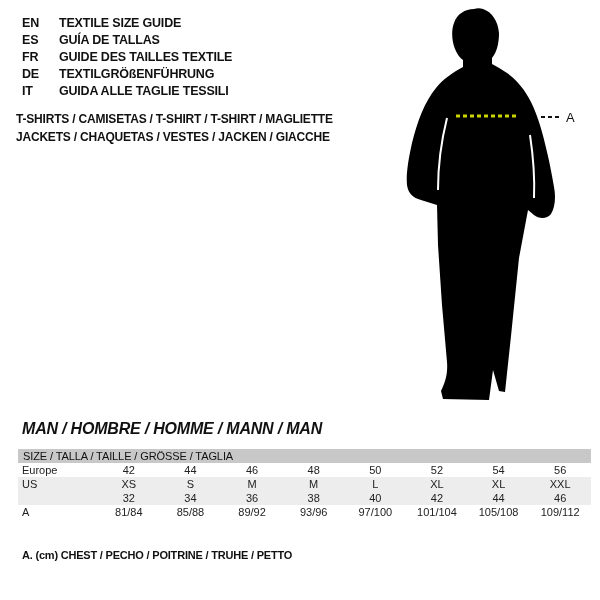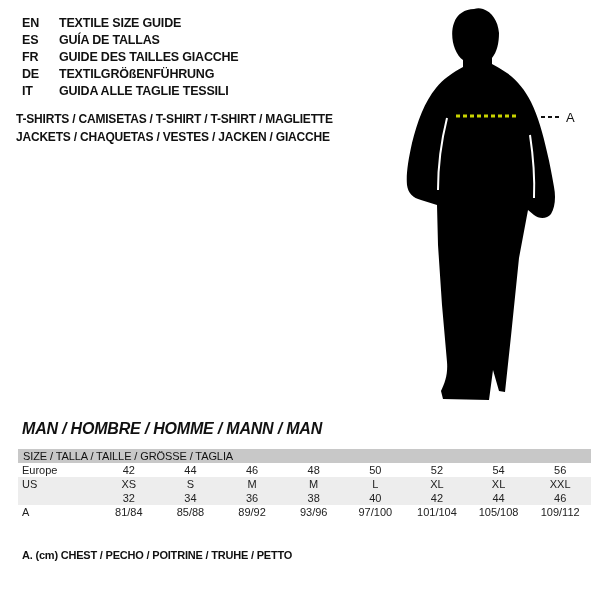--- a/index.html
+++ b/index.html
@@ -43,21 +43,21 @@
     <div class="lang-row">
       <span class="lang-code">EN</span>
       <span class="lang-label">TEXTILE SIZE GUIDE</span>
     </div>
     <div class="lang-row">
       <span class="lang-code">ES</span>
       <span class="lang-label">GUÍA DE TALLAS</span>
     </div>
     <div class="lang-row">
       <span class="lang-code">FR</span>
-      <span class="lang-label">GUIDE DES TAILLES GIACCHE</span>
+      <span class="lang-label">GUIDE DES TAILLES TEXTILE</span>
     </div>
     <div class="lang-row">
       <span class="lang-code">DE</span>
       <span class="lang-label">TEXTILGRÖßENFÜHRUNG</span>
     </div>
     <div class="lang-row">
       <span class="lang-code">IT</span>
       <span class="lang-label">GUIDA ALLE TAGLIE TESSILI</span>
     </div>
   </div>

